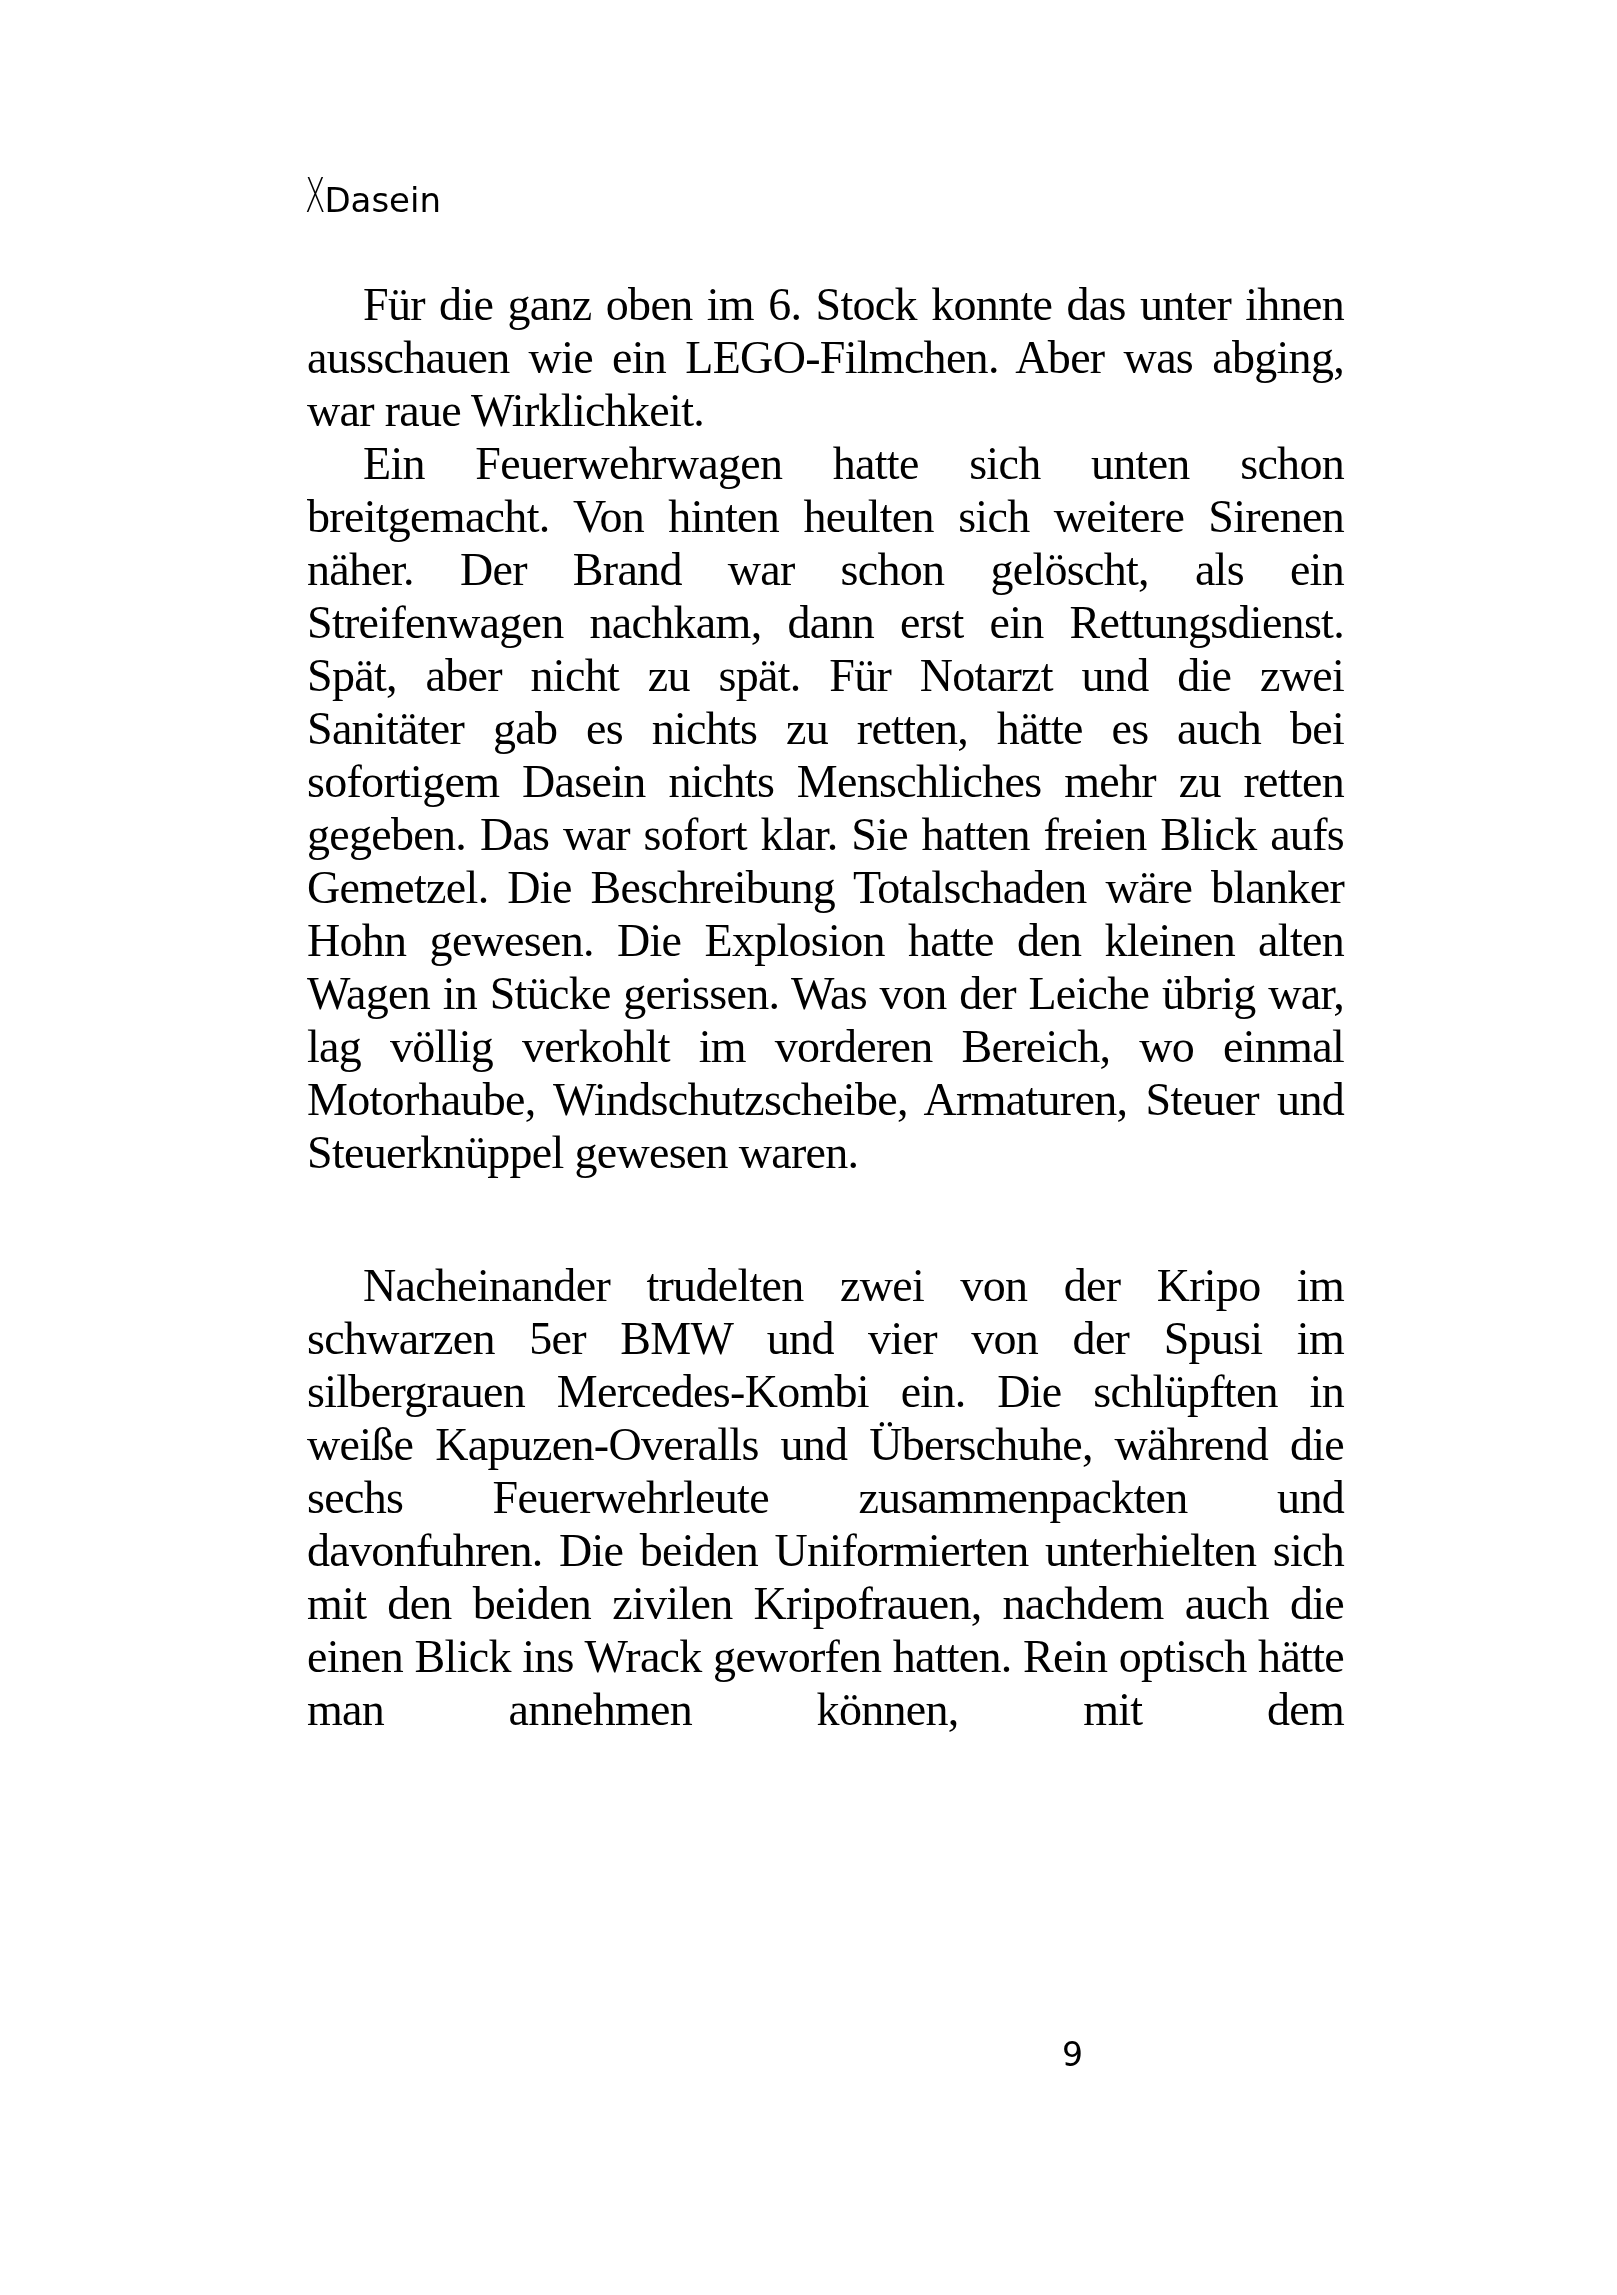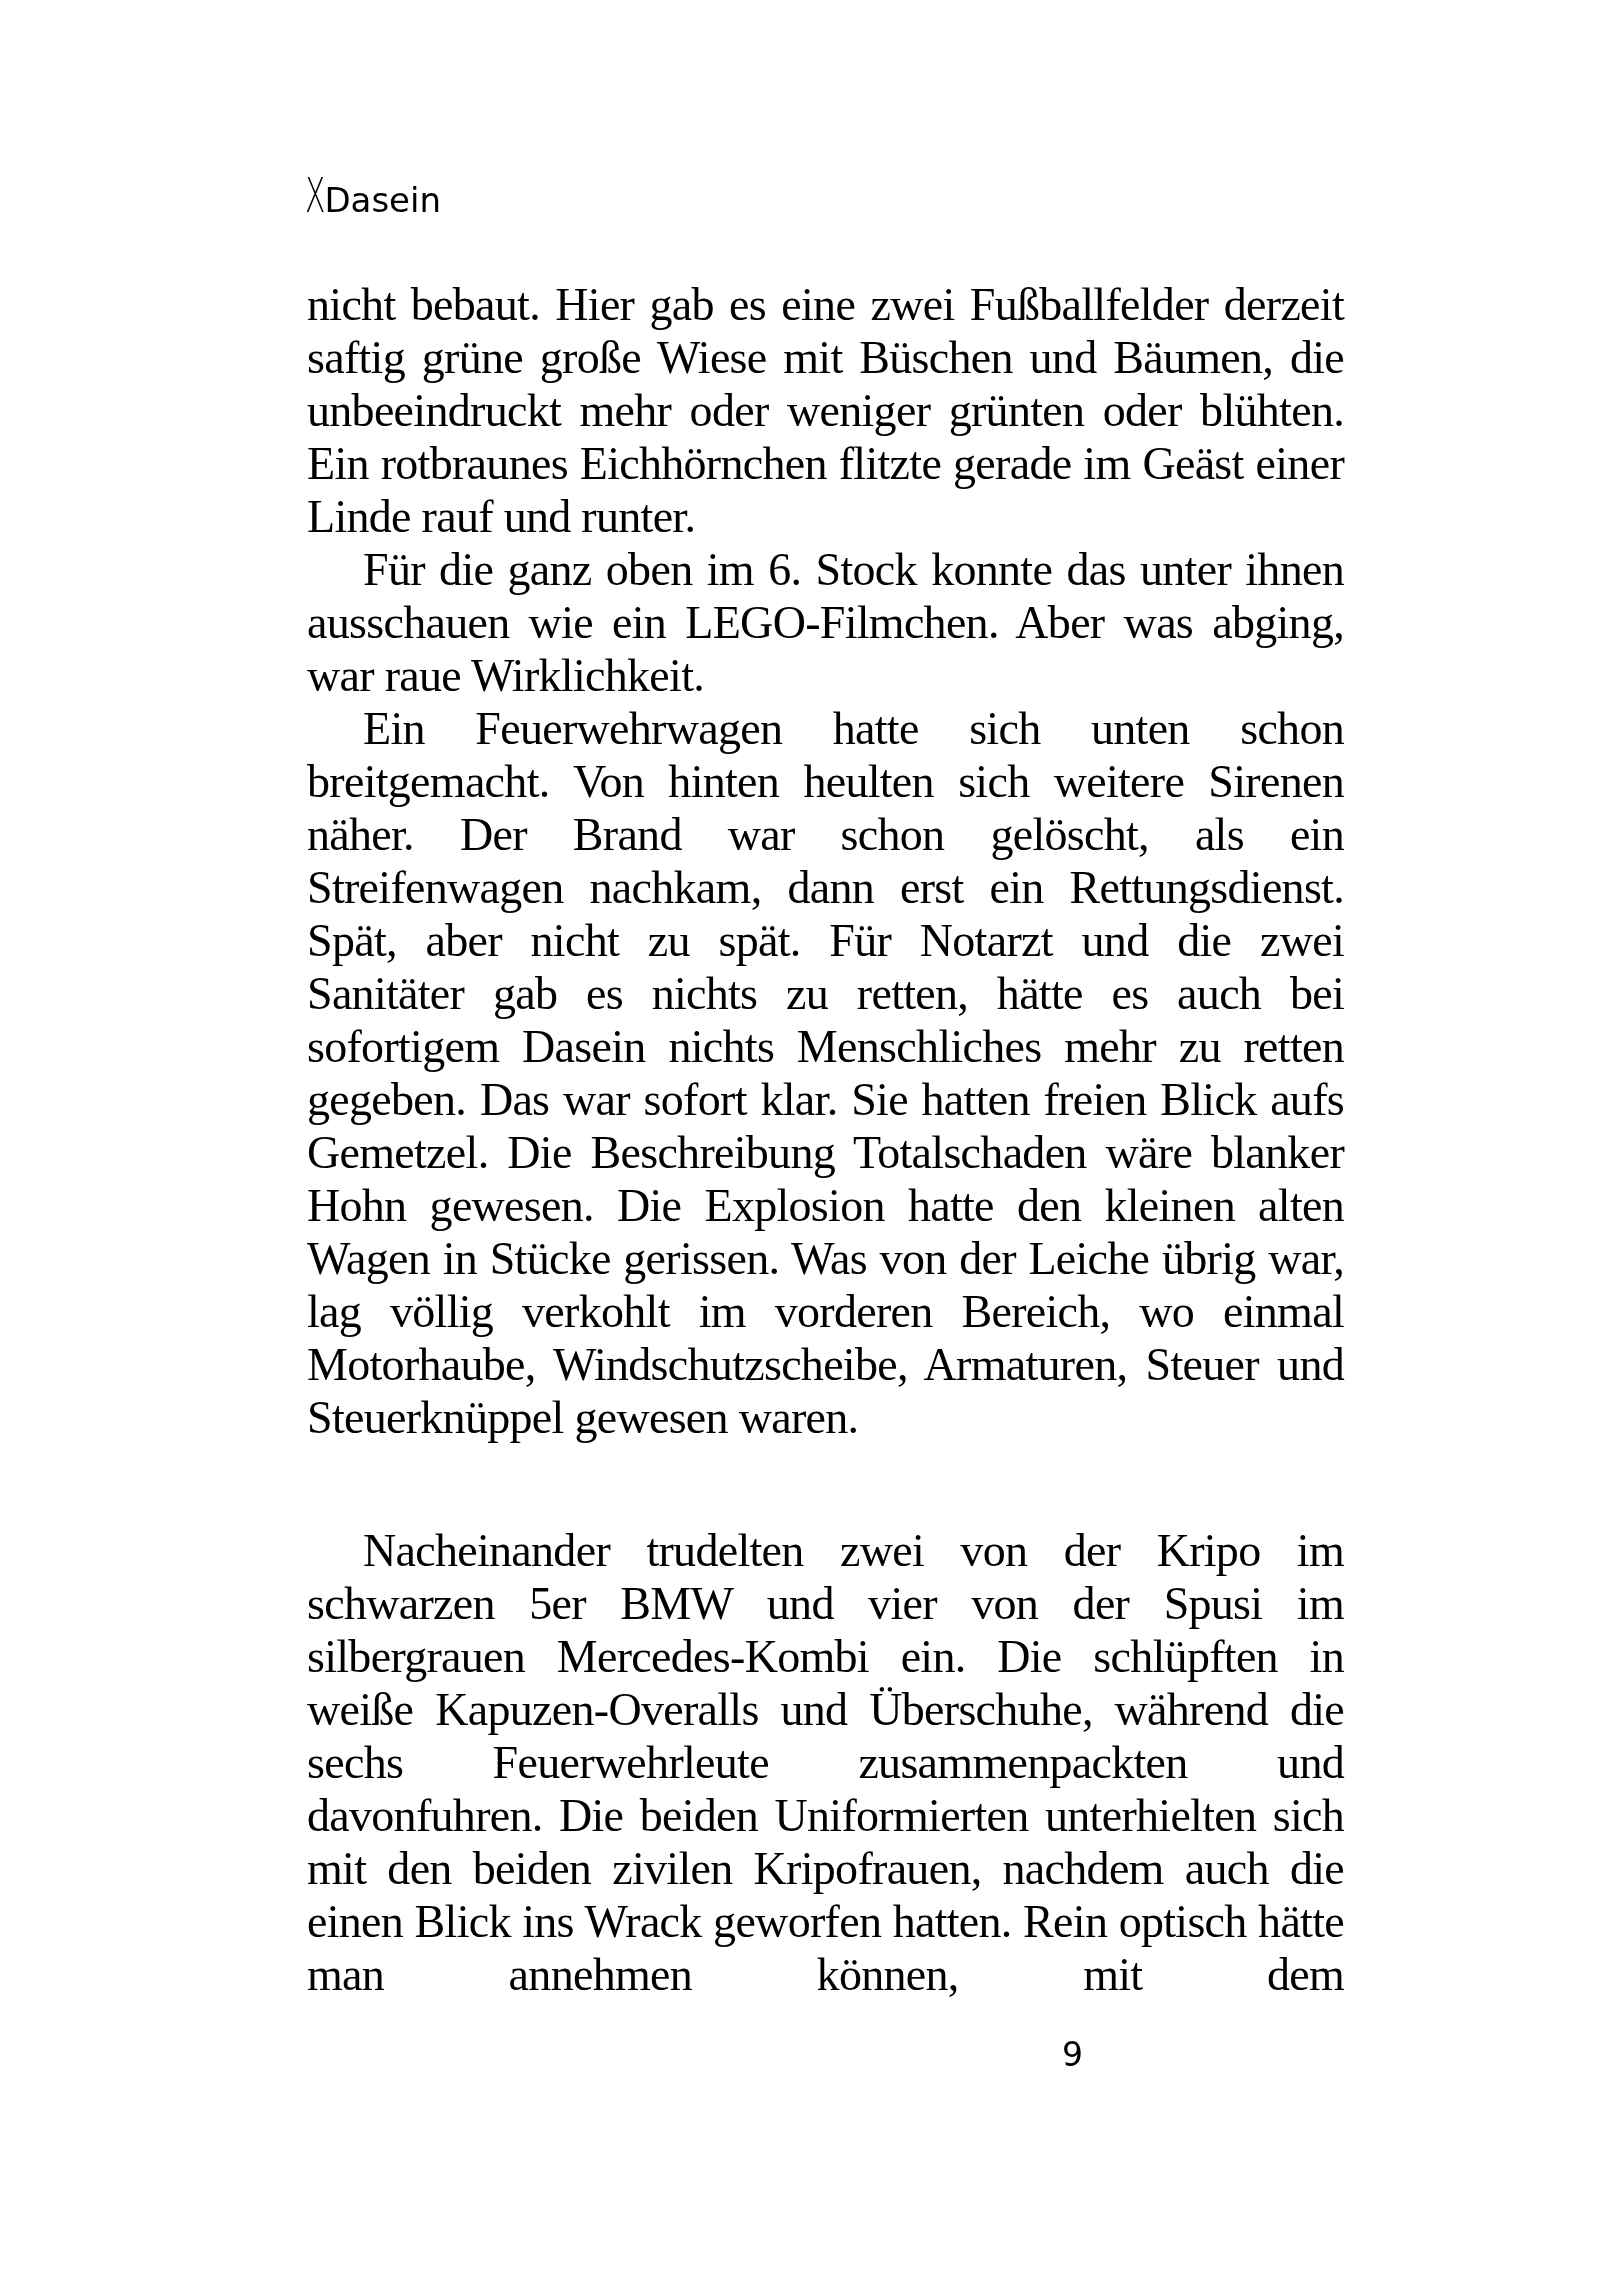--- a/index.html
+++ b/index.html
@@ -27,20 +27,19 @@
   }
 </style>
 </head>
 <body>
 
 <div class="header">
   <span class="x">X</span><span>Dasein</span>
 </div>
 
 <div class="body-text">
-  <p class="first">nicht bebaut. Hier gab es eine zwei Fußballfelder derzeit saftig grüne große Wiese mit Büschen und Bäumen, die unbeeindruckt mehr oder weniger grünten oder blühten. Ein rotbraunes Eichhörnchen flitzte gerade im Geäst einer Linde rauf und runter.</p>
   <p>Für die ganz oben im 6. Stock konnte das unter ihnen ausschauen wie ein LEGO-Filmchen. Aber was abging, war raue Wirklichkeit.</p>
   <p>Ein Feuerwehrwagen hatte sich unten schon breitgemacht. Von hinten heulten sich weitere Sirenen näher. Der Brand war schon gelöscht, als ein Streifenwagen nachkam, dann erst ein Rettungsdienst. Spät, aber nicht zu spät. Für Notarzt und die zwei Sanitäter gab es nichts zu retten, hätte es auch bei sofortigem Dasein nichts Menschliches mehr zu retten gegeben. Das war sofort klar. Sie hatten freien Blick aufs Gemetzel. Die Beschreibung Totalschaden wäre blanker Hohn gewesen. Die Explosion hatte den kleinen alten Wagen in Stücke gerissen. Was von der Leiche übrig war, lag völlig verkohlt im vorderen Bereich, wo einmal Motorhaube, Windschutzscheibe, Armaturen, Steuer und Steuerknüppel gewesen waren.</p>
   <p class="gap last">Nacheinander trudelten zwei von der Kripo im schwarzen 5er BMW und vier von der Spusi im silbergrauen Mercedes-Kombi ein. Die schlüpften in weiße Kapuzen-Overalls und Überschuhe, während die sechs Feuerwehrleute zusammenpackten und davonfuhren. Die beiden Uniformierten unterhielten sich mit den beiden zivilen Kripofrauen, nachdem auch die einen Blick ins Wrack geworfen hatten. Rein optisch hätte man annehmen können, mit dem</p>
 </div>
 
 <div class="page-number">9</div>
 
 
 </body></html>

